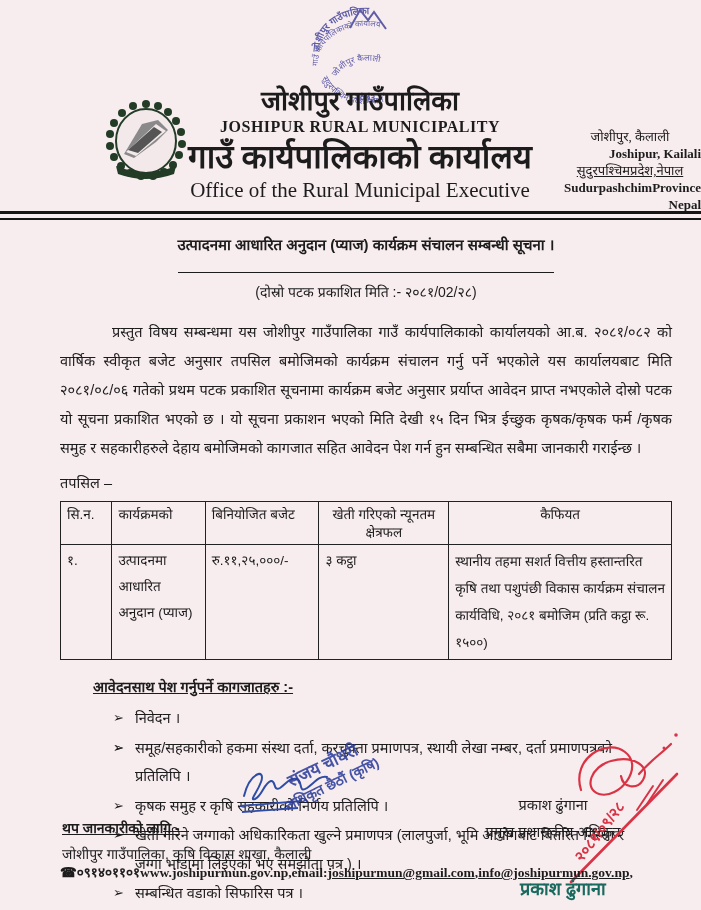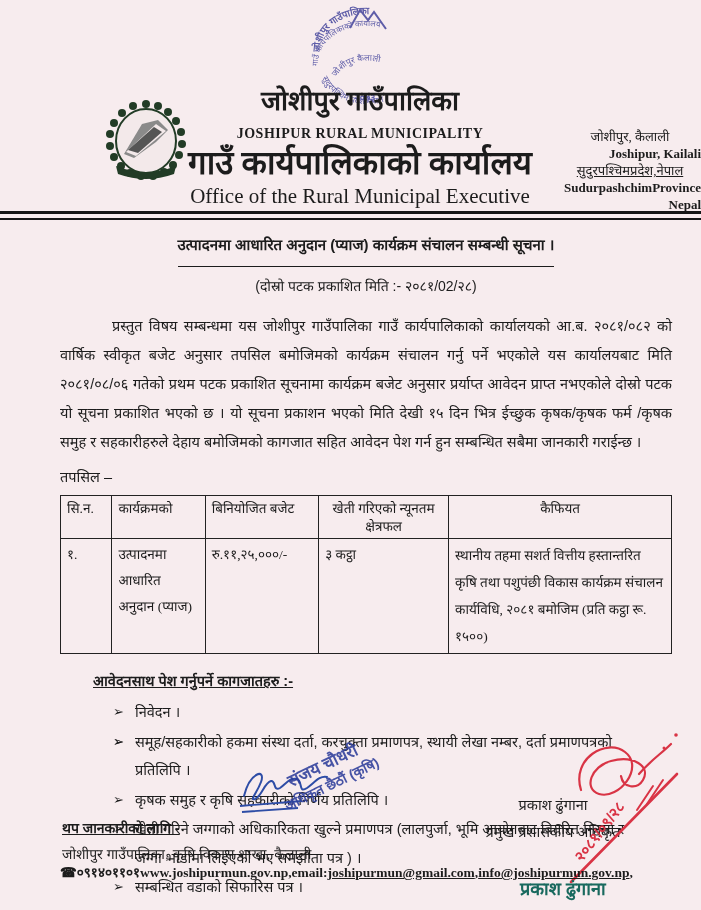--- a/index.html
+++ b/index.html
@@ -7,41 +7,41 @@
     position:relative; width:701px; height:910px;
     background:#f7ecee; overflow:hidden; color:#1c1c1c;
     font-family:"Liberation Sans","DejaVu Sans",sans-serif;
   }
   
   .seal { position:absolute; left:300px; top:2px; width:130px; height:102px; opacity:.85; }
   .emblem { position:absolute; left:96px; top:94px; width:100px; height:100px; }
   .hdr-center { position:absolute; left:150px; top:86px; width:420px; text-align:center;
     font-family:"Liberation Serif","DejaVu Serif",serif; }
   .hdr-np1 { font-size:27px; font-weight:bold; line-height:30px; }
-  .hdr-en1 { font-size:14px; font-weight:bold; letter-spacing:.5px; margin-top:10px; }
+  .hdr-en1 { font-size:16px; font-weight:bold; letter-spacing:.5px; margin-top:2px; }
   .hdr-np2 { font-size:33px; font-weight:bold; line-height:38px; margin-top:2px; }
   .hdr-en2 { font-size:21px; margin-top:2px; }
   .hdr-right { position:absolute; right:0px; top:128px; width:142px; text-align:center;
     font-family:"Liberation Serif","DejaVu Serif",serif; font-size:13px; line-height:17px; }
   .hdr-right .b { font-weight:bold;text-align:right; }
   .hdr-right .u { text-decoration:underline; }
   .dbl-rule { position:absolute; left:0; top:211px; width:701px; height:4px;
     border-top:3px solid #161616; border-bottom:2px solid #161616; }
   
   .content { position:absolute; left:60px; top:234px; width:612px; }
   .title-wrap { text-align:center; }
   .notice-title { display:inline-block; font-size:15px; font-weight:bold;
-    border-bottom:1.5px solid #1c1c1c; padding-bottom:12px; }
+    border-bottom:1.5px solid #1c1c1c; padding-bottom:18px; }
   .notice-sub { text-align:center; font-size:14px; margin-top:9px; }
   .body-par { margin-top:17px; font-size:14.5px; line-height:29px;
     text-align:justify; text-indent:52px; }
   .tapasil { margin-top:9px; font-size:14.5px; }
   table.main { border-collapse:collapse; margin-top:9px; width:612px; font-size:13.5px; }
   table.main th, table.main td { border:1.2px solid #222; padding:3px 6px; vertical-align:top;
-    font-weight:normal;font-family:Liberation Serif, serif; }
+    font-weight:normal; }
   table.main th { text-align:left; }
   .c-sn { width:40px; }
   .c-prog { width:84px; }
   .c-budget { width:104px; }
   .c-area { width:128px; text-align:left; }
   .c-rem { width:232px; }
   th.c-area, th.c-rem { text-align:center !important; }
   td.c-rem { text-align:left; line-height:27px; }
   td { line-height:26px; }
   .docs-head { margin-top:16px; margin-left:33px; font-size:14.5px; font-weight:bold;

